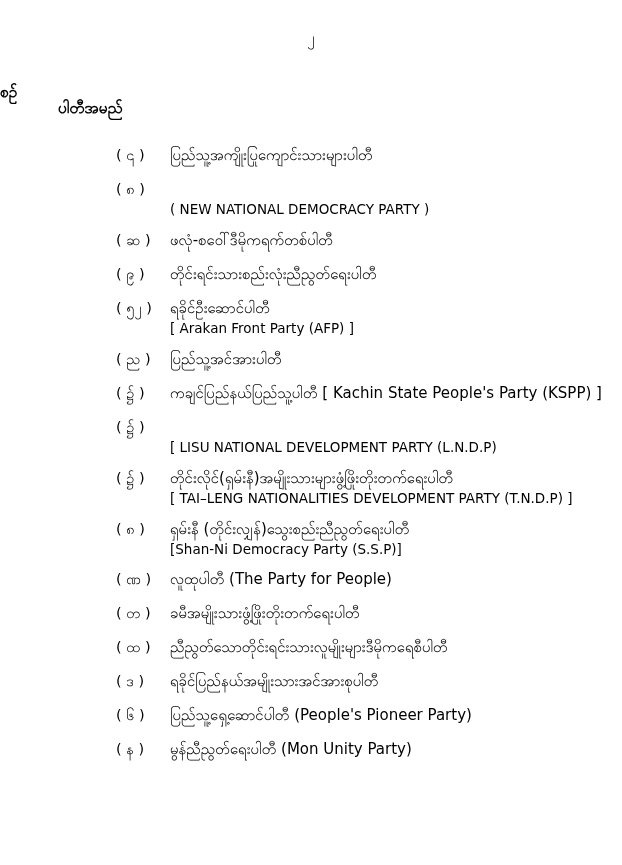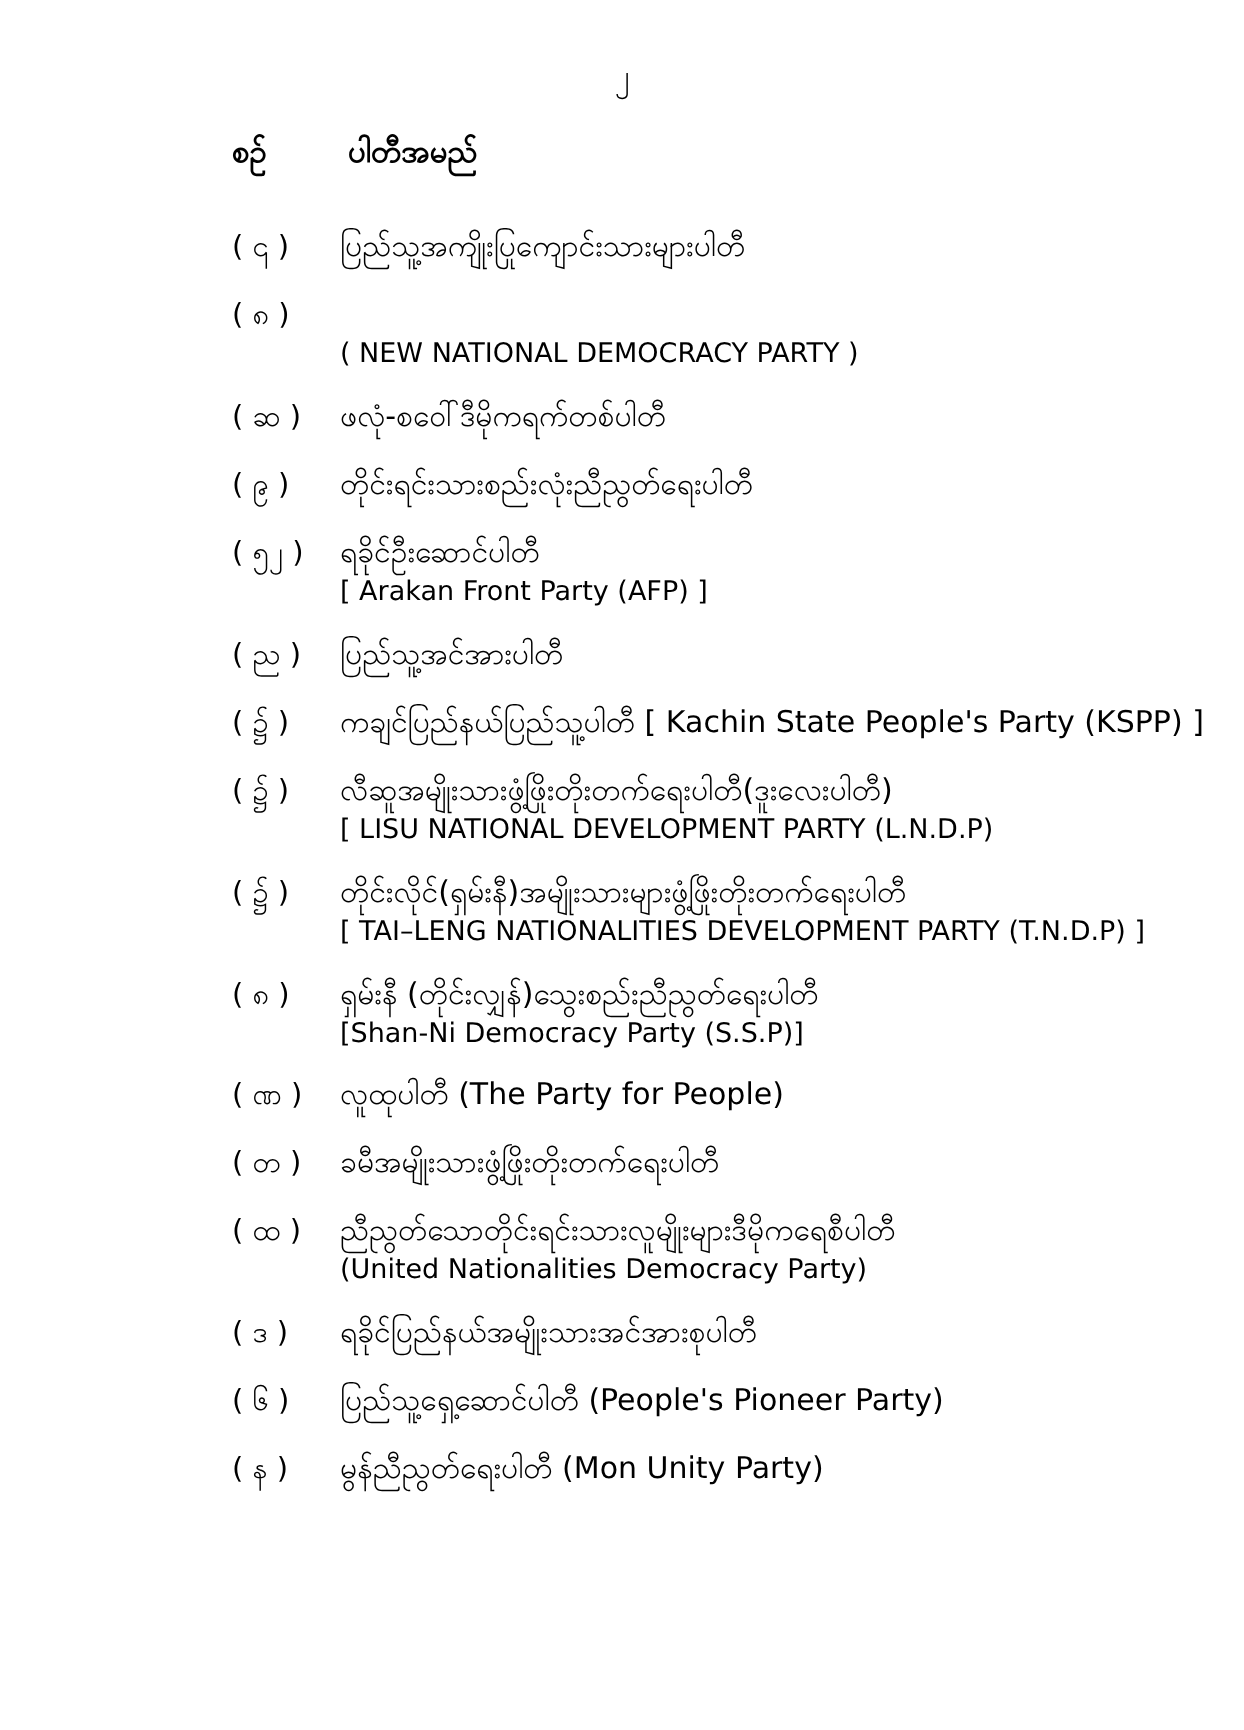--- a/index.html
+++ b/index.html
@@ -26,31 +26,31 @@
     text-align: center;
     font-size: 15px;
     margin-top: 28px;
     margin-bottom: 0;
     letter-spacing: 0;
   }
   .header-row {
     display: flex;
     align-items: center;
     margin-top: 16px;
-    padding-left: 116px;
   }
   .header-col-no {
     width: 58px;
     font-size: 15.5px;
     font-weight: 600;
   }
   .header-col-name {
     font-size: 15.5px;
     font-weight: 600;
     padding-left: 0px;
+    margin-top: 32px;
   }
   .list {
     margin-top: 12px;
   }
   .row {
     display: flex;
     align-items: baseline;
     padding-left: 116px;
     margin-bottom: 0;
   }
@@ -129,21 +129,20 @@
 
     <div class="row-spacer"></div>
     <div class="row">
       <div class="num">( ၌ )</div>
       <div class="name">ကချင်ပြည်နယ်ပြည်သူ့ပါတီ [ Kachin State People's Party (KSPP) ]</div>
     </div>
 
     <div class="row-spacer"></div>
     <div class="row">
       <div class="num">( ၌ )</div>
-      <div class="name">လီဆူအမျိုးသားဖွံ့ဖြိုးတိုးတက်ရေးပါတီ(ဒူးလေးပါတီ)</div>
     </div>
     <div class="subline">[ LISU NATIONAL DEVELOPMENT PARTY (L.N.D.P)</div>
 
     <div class="row-spacer"></div>
     <div class="row">
       <div class="num">( ၌ )</div>
       <div class="name">တိုင်းလိုင်(ရှမ်းနီ)အမျိုးသားများဖွံ့ဖြိုးတိုးတက်ရေးပါတီ</div>
     </div>
     <div class="subline">[ TAI–LENG NATIONALITIES DEVELOPMENT PARTY (T.N.D.P) ]</div>
 
@@ -164,21 +163,20 @@
     <div class="row">
       <div class="num">( တ )</div>
       <div class="name">ခမီအမျိုးသားဖွံ့ဖြိုးတိုးတက်ရေးပါတီ</div>
     </div>
 
     <div class="row-spacer"></div>
     <div class="row">
       <div class="num">( ထ )</div>
       <div class="name">ညီညွတ်သောတိုင်းရင်းသားလူမျိုးများဒီမိုကရေစီပါတီ</div>
     </div>
-    <div class="subline">(United Nationalities Democracy Party)</div>
 
     <div class="row-spacer"></div>
     <div class="row">
       <div class="num">( ဒ )</div>
       <div class="name">ရခိုင်ပြည်နယ်အမျိုးသားအင်အားစုပါတီ</div>
     </div>
 
     <div class="row-spacer"></div>
     <div class="row">
       <div class="num">( ၆ )</div>

